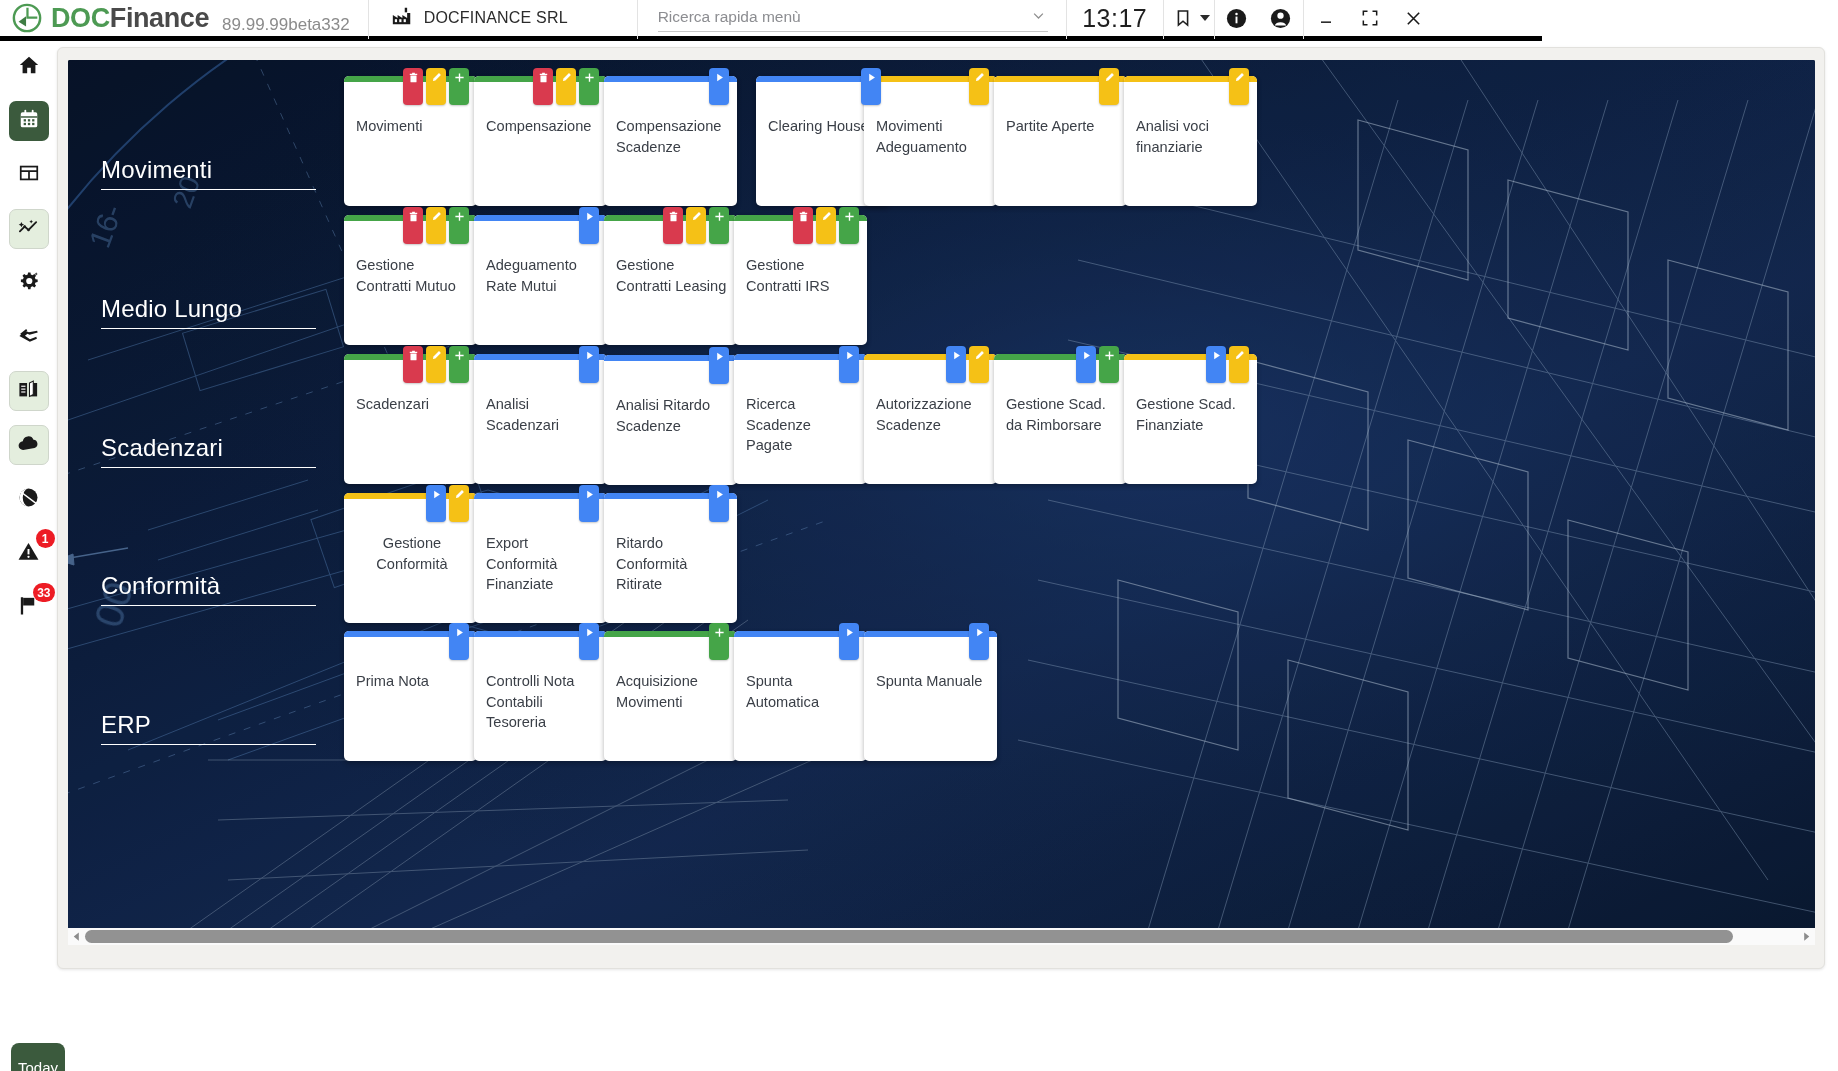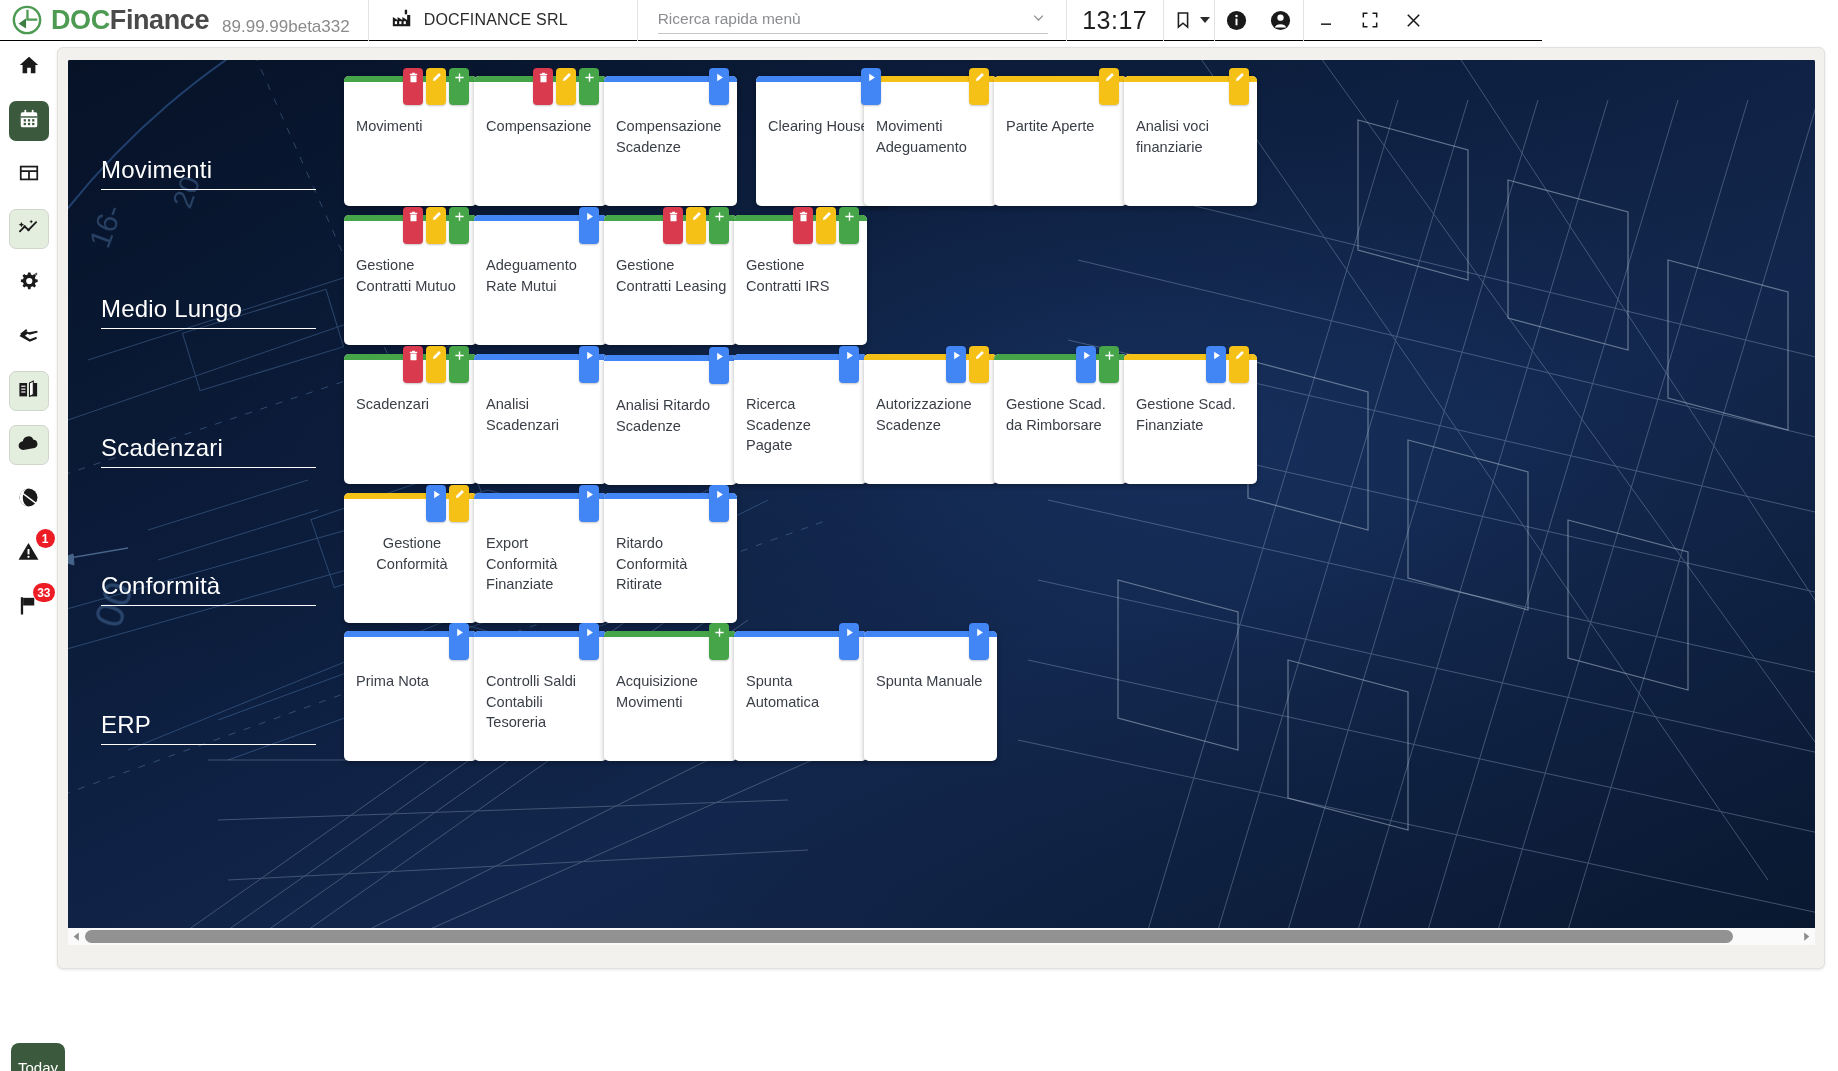--- a/index.html
+++ b/index.html
@@ -10,21 +10,21 @@
     background: #ffffff;
     font-family: "Liberation Sans", sans-serif;
     -webkit-font-smoothing: antialiased;
   }
 
   
   #topbar {
     position: absolute; top: 0; left: 0;
     width: 1542px; height: 41px;
     background: #ffffff;
-    border-bottom: 1px solid #000000;
+    border-bottom: 5px solid #000000;
     display: flex; align-items: center;
   }
   .brand-block {
     display: flex; align-items: center; height: 41px;
     padding-left: 12px; padding-right: 18px;
   }
   .logo-mark {
     width: 30px; height: 30px; margin-right: 9px;
     position: relative; flex: 0 0 auto;
   }
@@ -919,21 +919,21 @@
           <div class="card-bar" style="background: rgb(66, 133, 244);"></div>
           <div class="tabs">
             <span class="tab" style="background: rgb(66, 133, 244);">
               <span>
                 <svg viewBox="0 0 16 16" width="11" height="11">
                   <path d="M4.6 2.6L13 8l-8.4 5.4z" fill="#fff"></path>
                 </svg>
               </span>
             </span>
           </div>
-          <div class="card-title">Controlli Saldi Contabili Tesoreria</div>
+          <div class="card-title">Controlli Nota Contabili Tesoreria</div>
         </div>
         <div class="card" style="left: 536px; top: 571px;">
           <div class="card-bar" style="background: rgb(69, 165, 72);"></div>
           <div class="tabs">
             <span class="tab" style="background: rgb(69, 165, 72);">
               <span>
                 <svg viewBox="0 0 16 16" width="11" height="11">
                   <path d="M7 2h2v5h5v2H9v5H7V9H2V7h5z" fill="#fff"></path>
                 </svg>
               </span>

